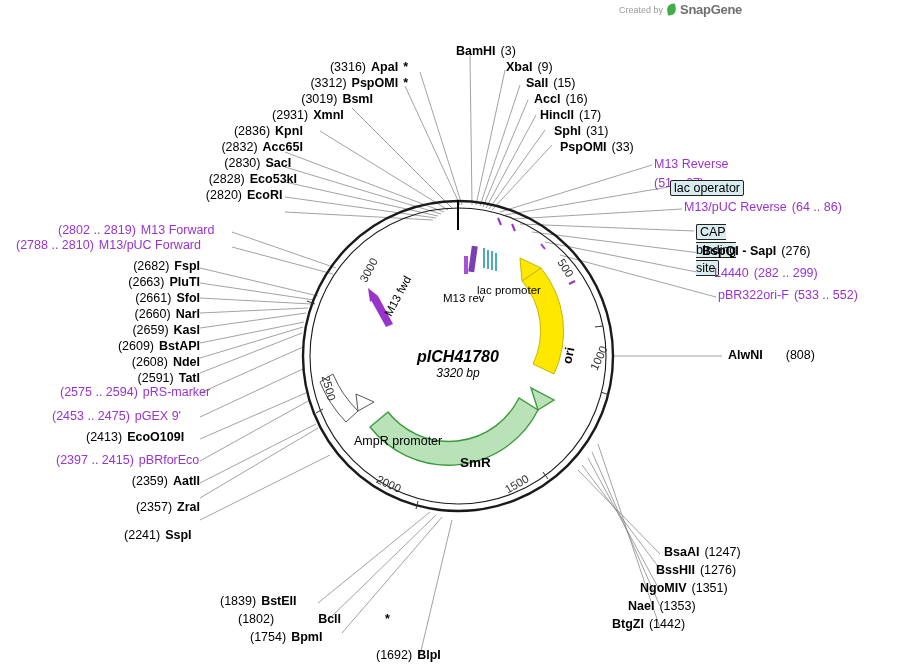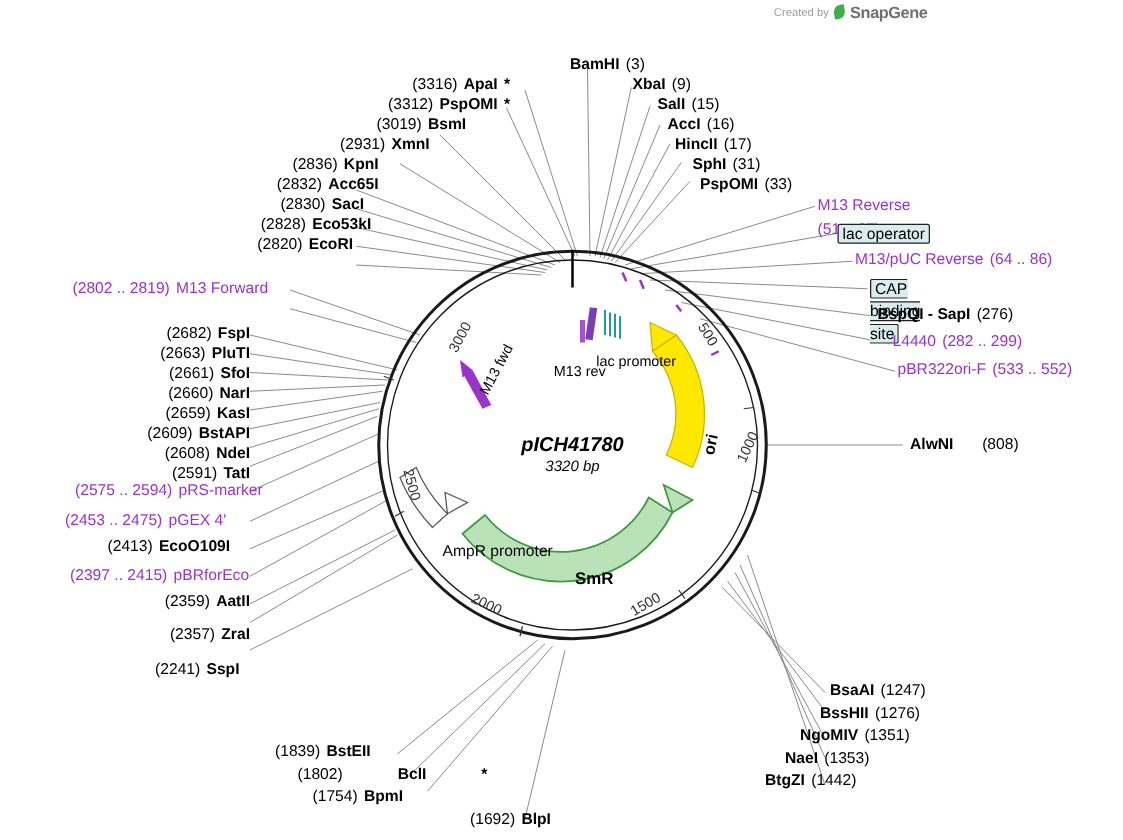--- a/index.html
+++ b/index.html
@@ -396,20 +396,24 @@
     <div class="row label" style="margin-left:196px; margin-bottom:4px;">
       <span class="pos">(1692)</span>
       <span class="enz">BlpI</span>
     </div>
   </div>
 
   <div class="abs row label feat-purple" style="left:58px; top:223px;">
     <span class="rng">(2802 .. 2819)</span>
     <span>M13 Forward</span>
   </div>
+  <div class="abs row label feat-purple" style="left:16px; top:238px;">
+    <span class="rng">(2788 .. 2810)</span>
+    <span>M13/pUC Forward</span>
+  </div>
 
   <div class="abs" style="left:36px; top:259px; width:164px;">
     <div class="row right label" style="width:100%; margin-bottom:2px;">
       <span class="pos">(2682)</span>
       <span class="enz">FspI</span>
     </div>
     <div class="row right label" style="width:100%; margin-bottom:2px;">
       <span class="pos">(2663)</span>
       <span class="enz">PluTI</span>
     </div>
@@ -438,21 +442,21 @@
       <span class="enz">TatI</span>
     </div>
   </div>
 
   <div class="abs row label feat-purple" style="left:60px; top:385px;">
     <span class="rng">(2575 .. 2594)</span>
     <span>pRS-marker</span>
   </div>
   <div class="abs row label feat-purple" style="left:52px; top:409px;">
     <span class="rng">(2453 .. 2475)</span>
-    <span>pGEX 4'</span>
+    <span>pGEX 9'</span>
   </div>
 
   <div class="abs row label" style="left:86px; top:430px;">
     <span class="pos">(2413)</span>
     <span class="enz">EcoO109I</span>
   </div>
 
   <div class="abs row label feat-purple" style="left:56px; top:453px;">
     <span class="rng">(2397 .. 2415)</span>
     <span>pBRforEco</span>

